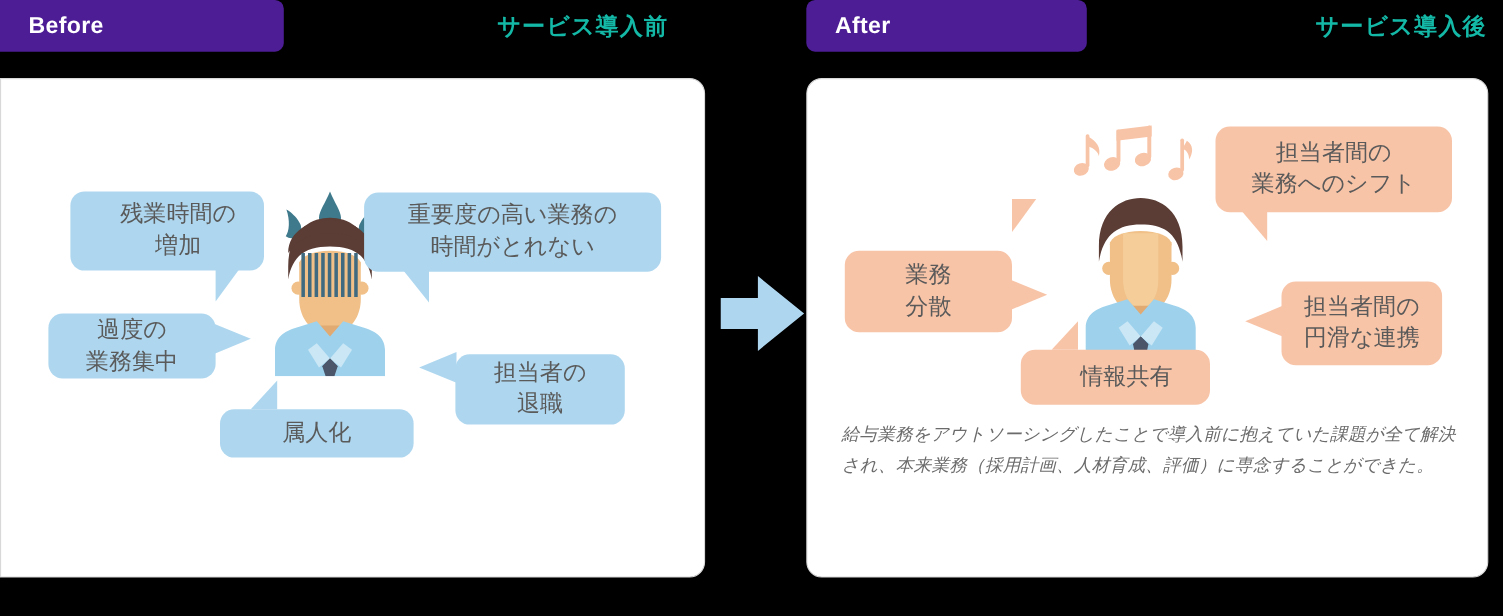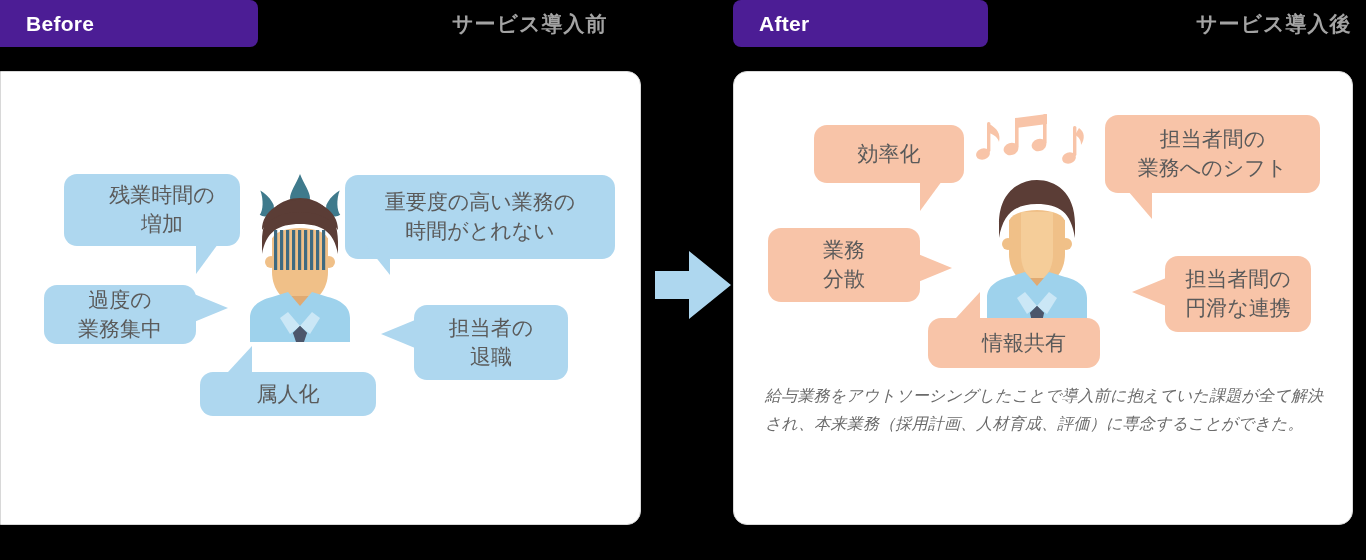--- a/index.html
+++ b/index.html
@@ -18,21 +18,21 @@
     background:#4c1d95;border-radius:0 0 8px 8px;
     display:flex;align-items:center;
   }
   .tab-label{
     color:#ffffff;font-size:21px;font-weight:bold;
     letter-spacing:.3px;padding-left:26px;
   }
   .tab-before{left:0;width:258px;border-radius:0 8px 8px 0;}
   .tab-after{left:733px;width:255px;border-radius:8px;}
   .head-cap{
-    position:absolute;top:10px;color:#a3a3a3;
+    position:absolute;top:10px;color:#14b8a6;
     font-size:21px;font-weight:bold;letter-spacing:1px;
   }
   .cap-before{left:452px;}
   .cap-after{left:1196px;}
 
   
   .panel{
     position:absolute;top:71px;height:454px;
     background:#ffffff;border-radius:14px;
     border:1px solid #d8d8d8;
@@ -160,33 +160,33 @@
     <path d="M62 156 l-7 7 l7 9 h0 l7 -9 z" fill="#4c566b"></path>
     <path d="M55 163 l7 -7 l7 7 l-3 9 h-8 z" fill="#4c566b"></path>
   </svg>
 
   <div class="bubble b-blue" style="left:64px;top:174px;width:176px;height:72px;padding-left:32px;">
     <span>残業時間の
 増加</span>
   </div>
   <div class="tail tail-bl-dr" style="left:196px;top:244px;"></div>
 
-  <div class="bubble b-blue" style="left:345px;top:175px;width:270px;height:84px;">
+  <div class="bubble b-blue" style="left:331px;top:175px;width:270px;height:72px;">
     <span>重要度の高い業務の
 時間がとれない</span>
   </div>
   <div class="tail" style="left:366px;top:245px;border-right:24px solid #aed7ef;border-bottom:30px solid transparent;"></div>
 
   <div class="bubble b-blue" style="left:44px;top:285px;width:152px;height:59px;">
     <span>過度の
 業務集中</span>
   </div>
   <div class="tail tail-bl-r" style="left:194px;top:294px;"></div>
 
-  <div class="bubble b-blue" style="left:414px;top:305px;width:154px;height:75px;justify-content:center;">
+  <div class="bubble b-blue" style="left:414px;top:322px;width:154px;height:64px;justify-content:center;">
     <span>担当者の
 退職</span>
   </div>
   <div class="tail tail-bl-l" style="left:381px;top:320px;"></div>
 
   <div class="bubble b-blue" style="left:200px;top:372px;width:176px;height:44px;">
     <span>属人化</span>
   </div>
   <div class="tail tail-bl-ul" style="left:228px;top:346px;"></div>
 
@@ -231,23 +231,20 @@
 
     <path d="M50 110 h24 v14 h-24 z" fill="#e0aa72"></path>
 
     <path d="M12 152 v-22 c0 -12 10 -18 22 -21 l16 -5 l12 14 l12 -14 l16 5 c12 3 22 9 22 21 v22 z" fill="#9ed2ec"></path>
     <path d="M50 124 l12 14 l-10 8 l-10 -16 z" fill="#cbe7f6"></path>
     <path d="M74 124 l-12 14 l10 8 l10 -16 z" fill="#cbe7f6"></path>
     <path d="M62 138 l-7 7 l7 7 l7 -7 z" fill="#4c566b"></path>
     <path d="M55 145 l7 -7 l7 7 l-3 14 h-8 z" fill="#4c566b"></path>
   </svg>
 
-  <div class="bubble b-peach" style="left:814px;top:125px;width:150px;height:58px;">
-    <span>効率化</span>
-  </div>
   <div class="tail tail-pk-dr" style="left:920px;top:181px;"></div>
 
   <div class="bubble b-peach" style="left:1105px;top:115px;width:215px;height:78px;">
     <span>担当者間の
 業務へのシフト</span>
   </div>
   <div class="tail" style="left:1128px;top:191px;border-right:24px solid #f8c4a8;border-bottom:28px solid transparent;"></div>
 
   <div class="bubble b-peach" style="left:768px;top:228px;width:152px;height:74px;">
     <span>業務

